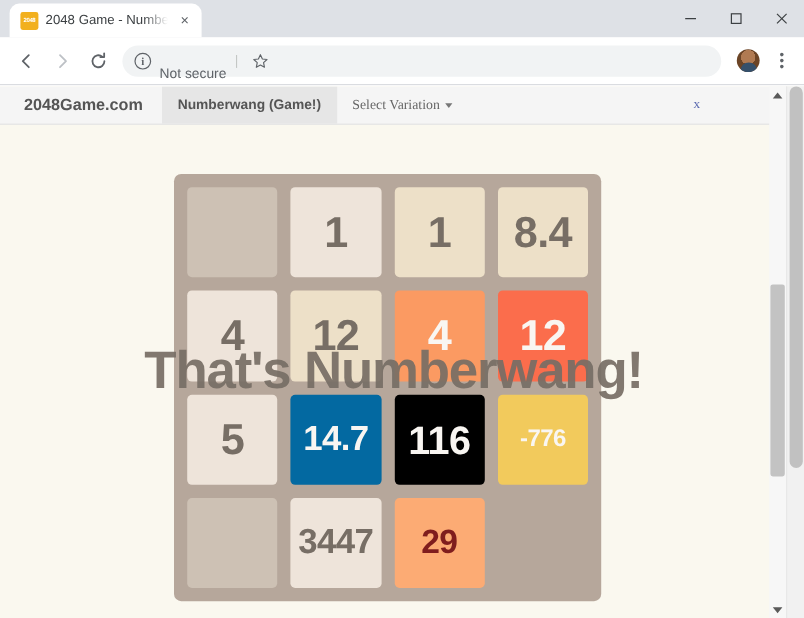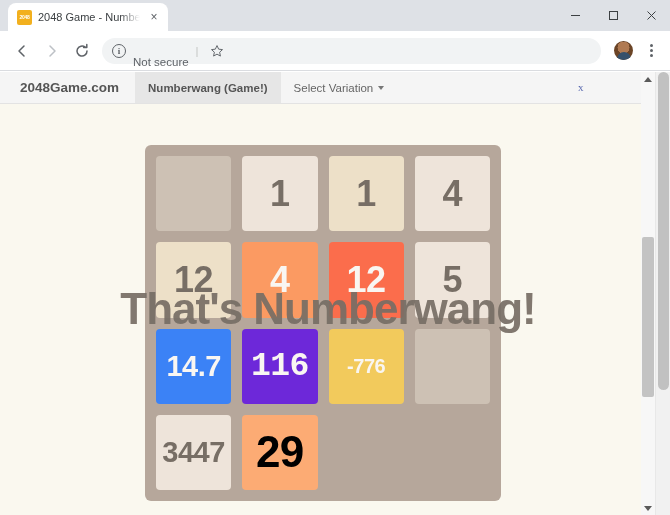--- a/index.html
+++ b/index.html
@@ -161,21 +161,21 @@
     color: #555;
   }
   .navitem {
     display: flex; align-items: center;
     padding: 0 13px;
     font-size: 11.5px; font-weight: bold;
     color: #555;
     white-space: nowrap;
   }
   .navitem.active { background: #e6e6e6; }
-  .navitem.plain { font-weight: normal; color:#666; }
+  .navitem.plain { font-weight: normal; color:#666;font-family:Liberation Serif, serif; }
   .caret {
     display:inline-block; margin-left:5px;
     border-left:3.5px solid transparent;
     border-right:3.5px solid transparent;
     border-top:4px solid #777;
   }
   .nav-x {
     position: absolute;
     left: 578px; top: 9px;
     font-size: 11px; color: #5b6ab0;
@@ -349,31 +349,32 @@
         <span class="caret"></span>
       </div>
       <div class="nav-x">x</div>
     </div>
 
     <div class="gamewrap">
       <div class="grid" id="grid">
           <div class="cell empty" style="background: rgb(205, 193, 180); color: rgb(119, 110, 101);"></div>
           <div class="cell" style="background: rgb(238, 228, 218); color: rgb(119, 110, 101); font-size: 36px;">1</div>
           <div class="cell" style="background: rgb(237, 224, 200); color: rgb(119, 110, 101); font-size: 36px;">1</div>
+          <div class="cell" style="background: rgb(237, 224, 200); color: rgb(119, 110, 101); font-size: 36px;">8.4</div>
           <div class="cell" style="background: rgb(238, 228, 218); color: rgb(119, 110, 101); font-size: 36px;">4</div>
           <div class="cell" style="background: rgb(237, 224, 200); color: rgb(119, 110, 101); font-size: 36px;">12</div>
           <div class="cell" style="background: rgb(251, 154, 98); color: rgb(249, 246, 242); font-size: 36px;">4</div>
           <div class="cell" style="background: rgb(251, 109, 76); color: rgb(249, 246, 242); font-size: 36px;">12</div>
           <div class="cell" style="background: rgb(238, 228, 218); color: rgb(119, 110, 101); font-size: 36px;">5</div>
-          <div class="cell" style="background: #3b82f6; color: rgb(249, 246, 242); font-size: 29px;">14.7</div>
-          <div class="cell" style="background: #6d28d9; color: rgb(249, 246, 242); font-size: 33px; font-family: Liberation Mono, monospace;">116</div>
+          <div class="cell" style="background: #0369a1; color: rgb(249, 246, 242); font-size: 29px;">14.7</div>
+          <div class="cell" style="background: #000000; color: rgb(249, 246, 242); font-size: 33px;">116</div>
           <div class="cell" style="background: rgb(242, 202, 92); color: rgb(249, 246, 242); font-size: 20px;">-776</div>
           <div class="cell empty" style="background: rgb(205, 193, 180); color: rgb(119, 110, 101);"></div>
           <div class="cell" style="background: rgb(238, 228, 218); color: rgb(119, 110, 101); font-size: 29px;">3447</div>
-          <div class="cell" style="background: rgb(252, 171, 116); color: #000000; font-size: 44px;">29</div>
+          <div class="cell" style="background: rgb(252, 171, 116); color: #7f1d1d; font-size: 28px;">29</div>
         </div>
       <div class="overlay-msg">
         <span>That's Numberwang!</span>
       </div>
 
     </div>
   </div>
 
   <div class="scroll-inner">
     <div class="arrow-up">

